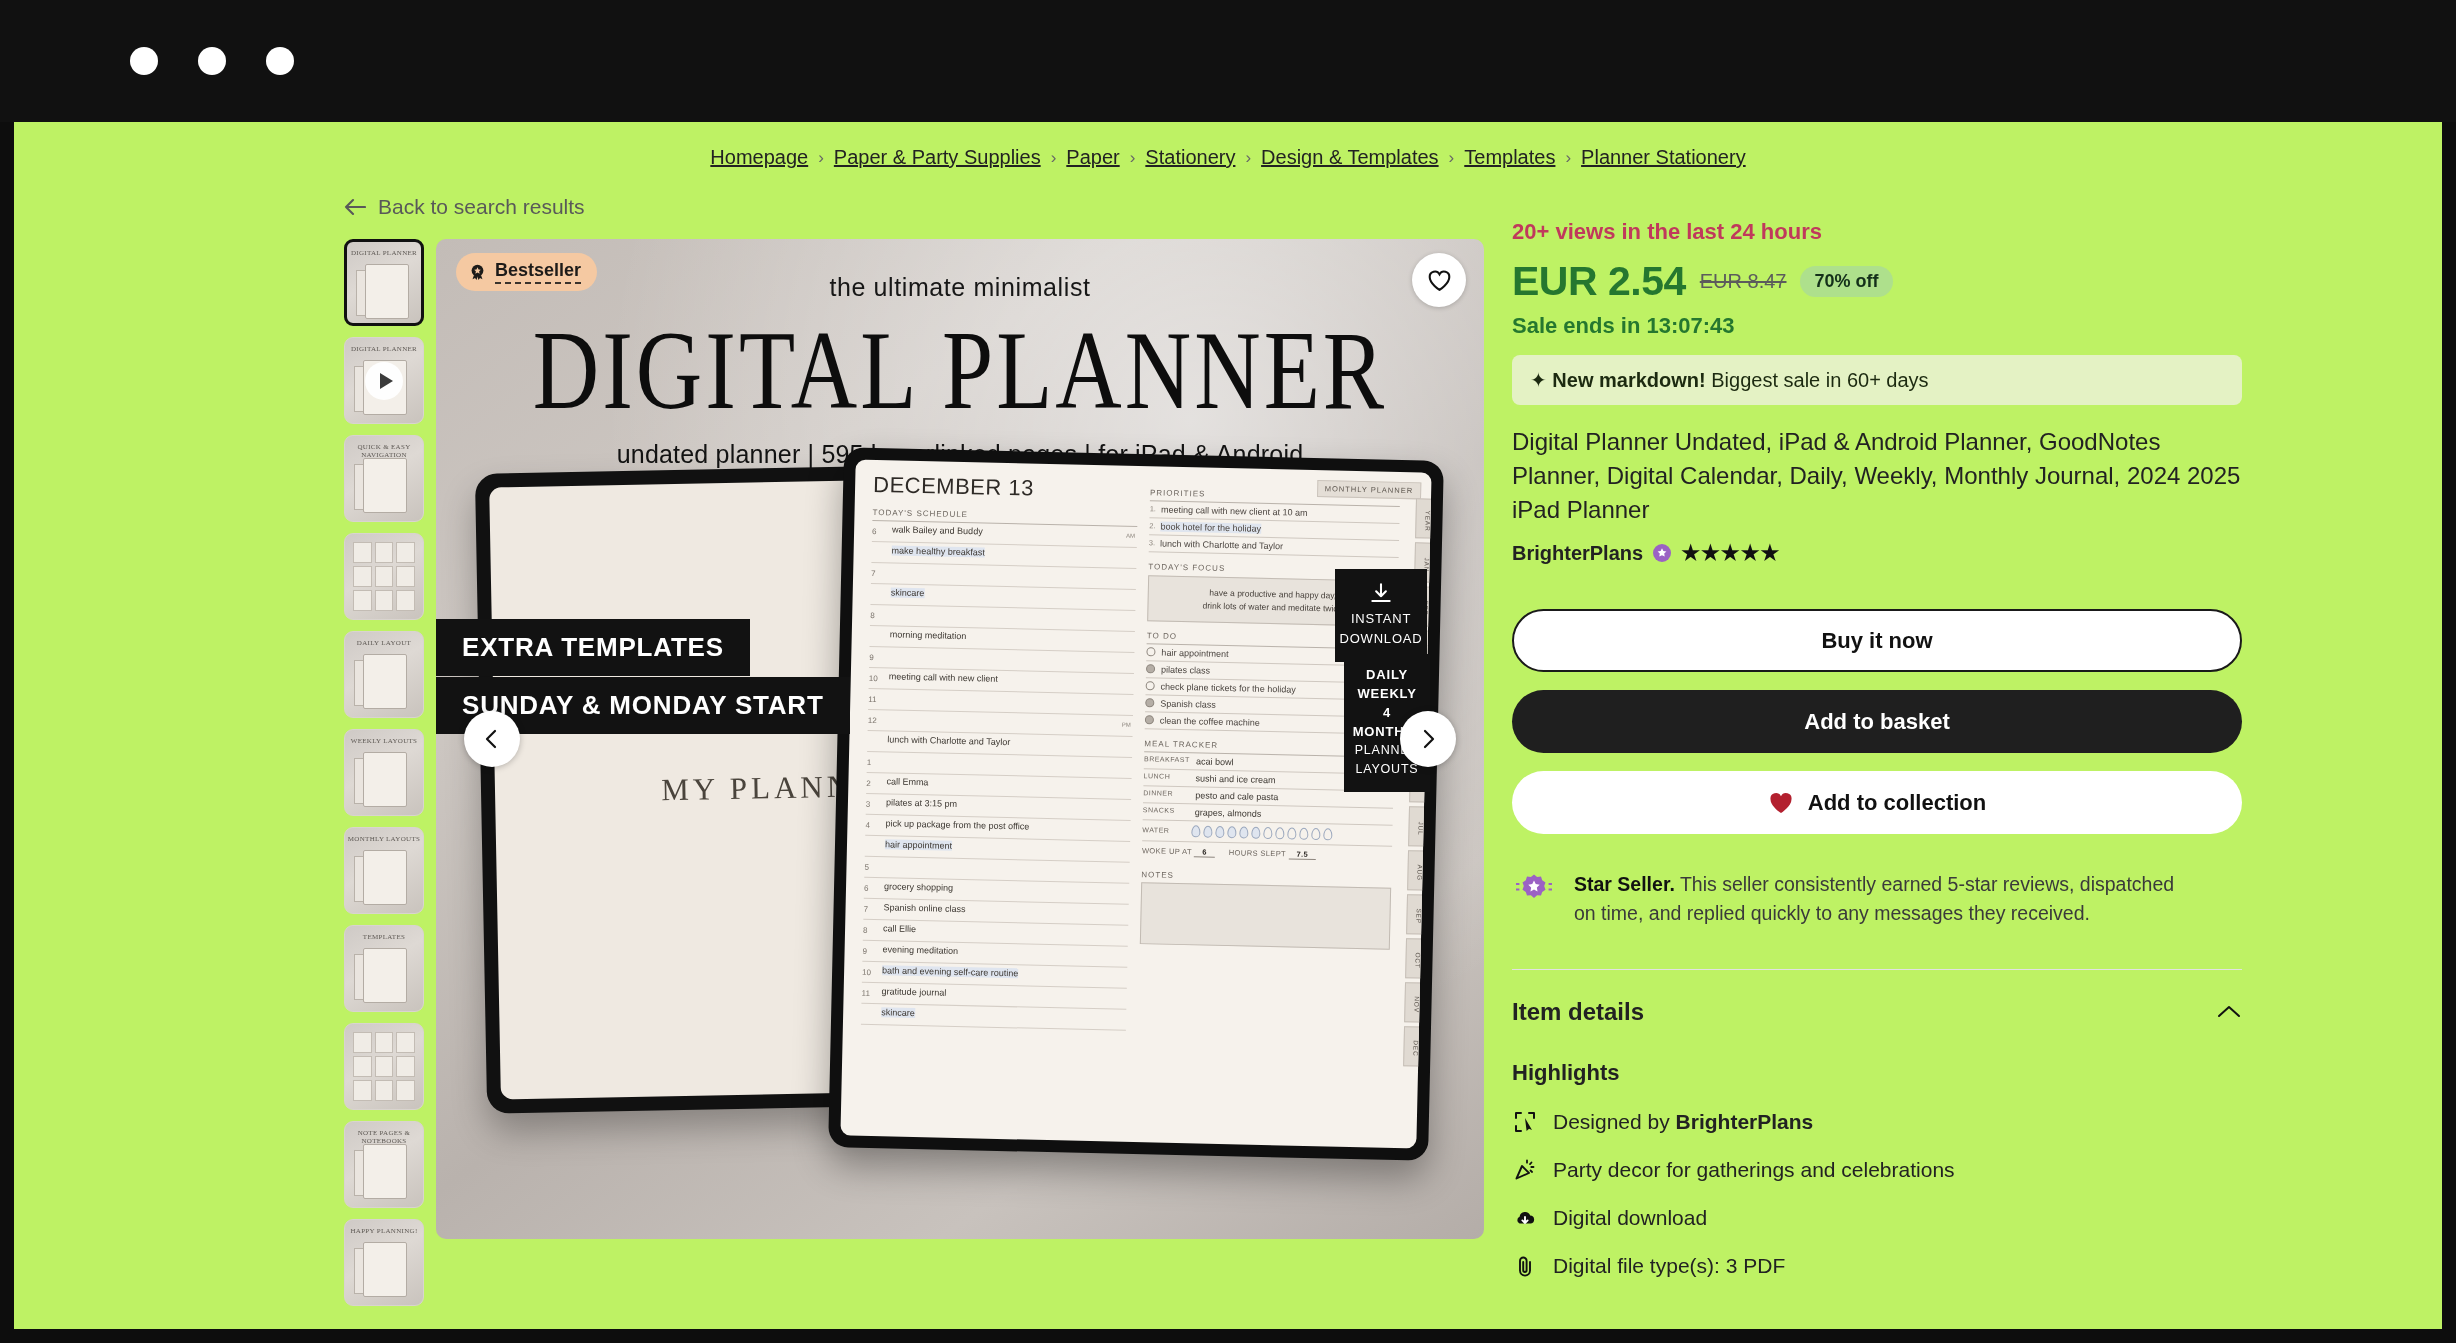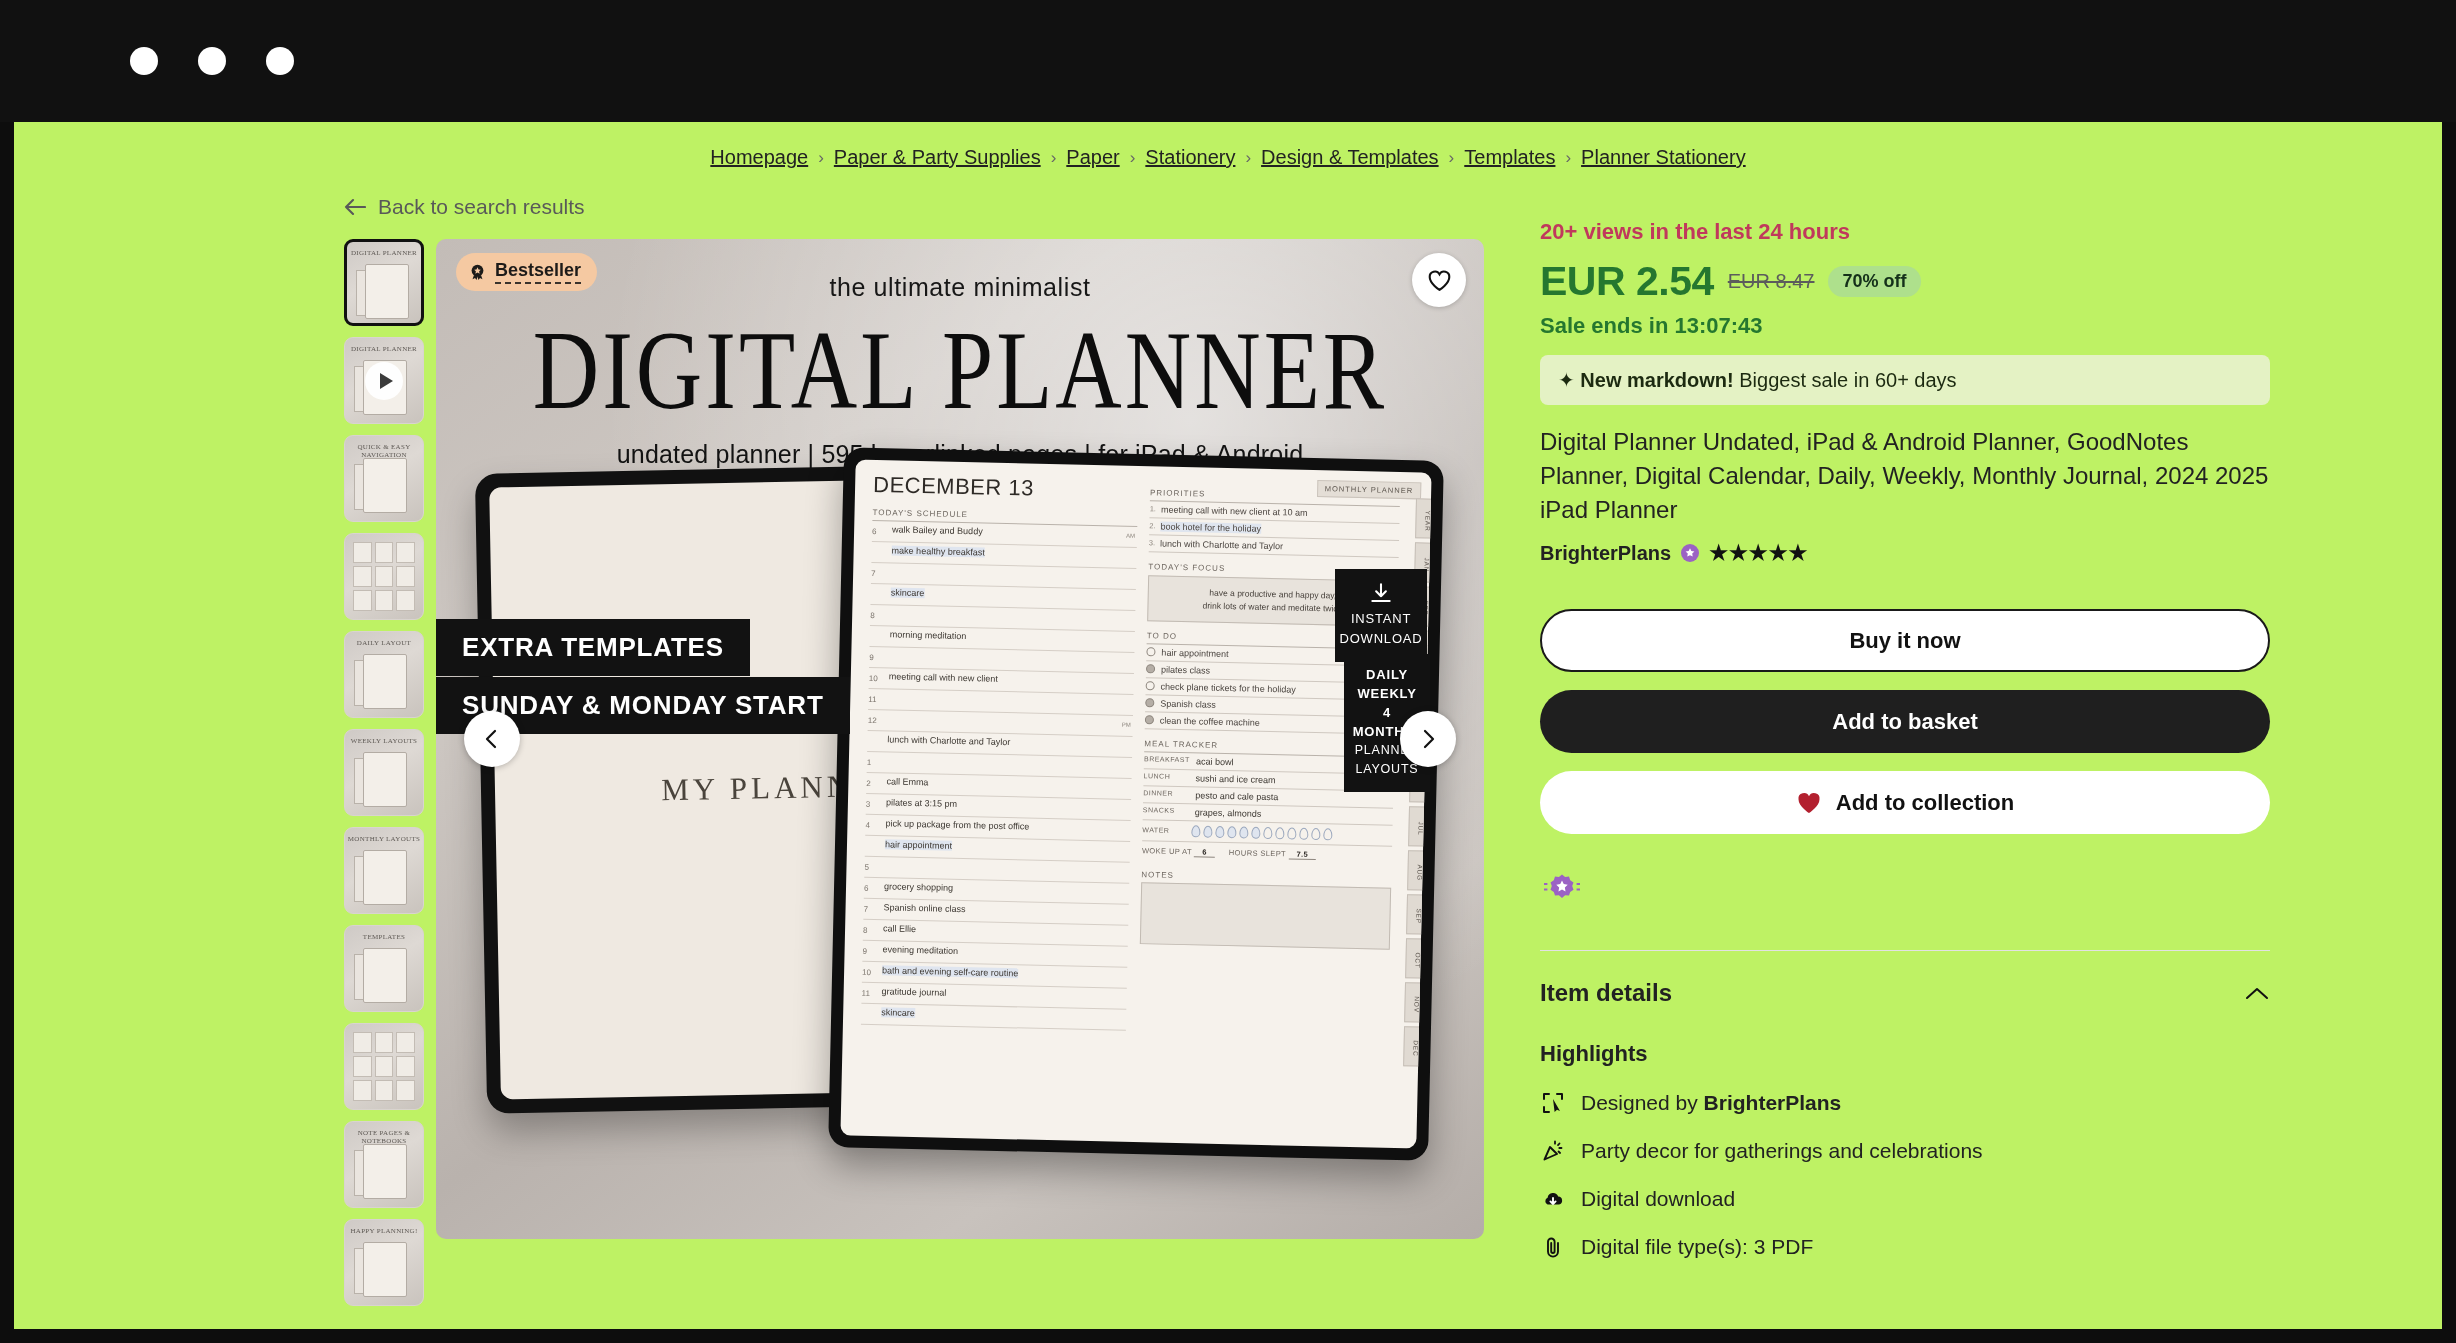--- a/index.html
+++ b/index.html
@@ -17,21 +17,21 @@
   .page {
     position: absolute; top: 122px; left: 14px; right: 14px; bottom: 14px;
     background: #bef264; overflow: hidden;
   }
   .breadcrumb {
     display: flex; justify-content: center; align-items: center;
     gap: 10px; padding-top: 24px; font-size: 20px; color: #222;
   }
   .breadcrumb a { color: #222; text-decoration: underline; white-space: nowrap; }
   .bc-sep { color: #666; font-size: 17px; }
-  .content { display: flex; padding: 26px 92px 0 330px; gap: 56px; position: relative; }
+  .content { display: flex; padding: 26px 92px 0 330px; gap: 28px; position: relative; }
   .gallery-col { width: 1140px; position: relative; }
   .back-link {
     display: inline-flex; align-items: center; gap: 12px;
     font-size: 21px; color: #595959; margin-bottom: 20px; cursor: pointer;
   }
   .gallery { display: flex; gap: 12px; }
   .thumbs { display: flex; flex-direction: column; gap: 11px; width: 80px; flex: none; }
   .thumb {
     width: 80px; height: 87px; border-radius: 9px; position: relative;
     background: linear-gradient(150deg,#cfcac6,#ded9d4 45%,#c9c3bd);
@@ -670,20 +670,23 @@
       </div>
 
       <div class="starseller">
         <span>
           <svg width="44" height="40" viewBox="0 0 44 40">
             <path d="M22 4.5l3.1 2.4 3.9-.3 1.2 3.7 3.3 2.1-1.3 3.7 1.3 3.7-3.3 2.1-1.2 3.7-3.9-.3L22 27.9l-3.1-2.6-3.9.3-1.2-3.7-3.3-2.1 1.3-3.7-1.3-3.7 3.3-2.1 1.2-3.7 3.9.3z" fill="#9b62c4"></path>
             <path d="M22 10.5l1.75 3.6 3.95.55-2.85 2.8.68 3.95L22 19.5l-3.53 1.9.68-3.95-2.85-2.8 3.95-.55z" fill="#fff"></path>
             <path d="M4 13h3.4v1.9H4zM4 18.5h3.4v1.9H4zM36.6 13H40v1.9h-3.4zM36.6 18.5H40v1.9h-3.4z" fill="#9b62c4"></path>
           </svg>
         </span>
+        <div class="ss-text">
+          <b>Star Seller.</b><span> This seller consistently earned 5-star reviews, dispatched on time, and replied quickly to any messages they received.</span>
+        </div>
       </div>
 
       <div class="divider"></div>
 
       <div class="item-details">
         <span>Item details</span>
         <span>
           <svg width="26" height="17" viewBox="0 0 26 17">
               <path d="M3 13l10-9 10 9" stroke="#111" stroke-width="2" fill="none" stroke-linecap="round" stroke-linejoin="round"></path>
             </svg>

